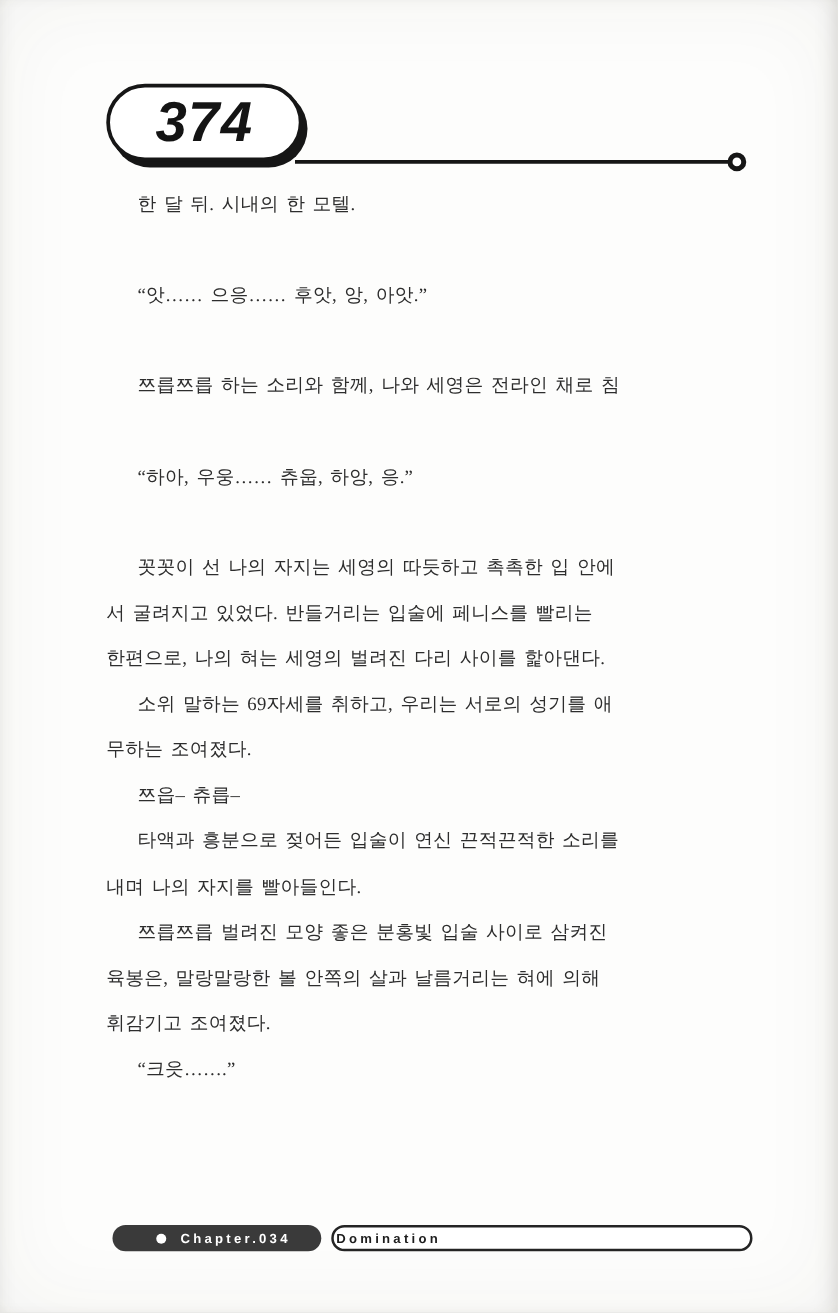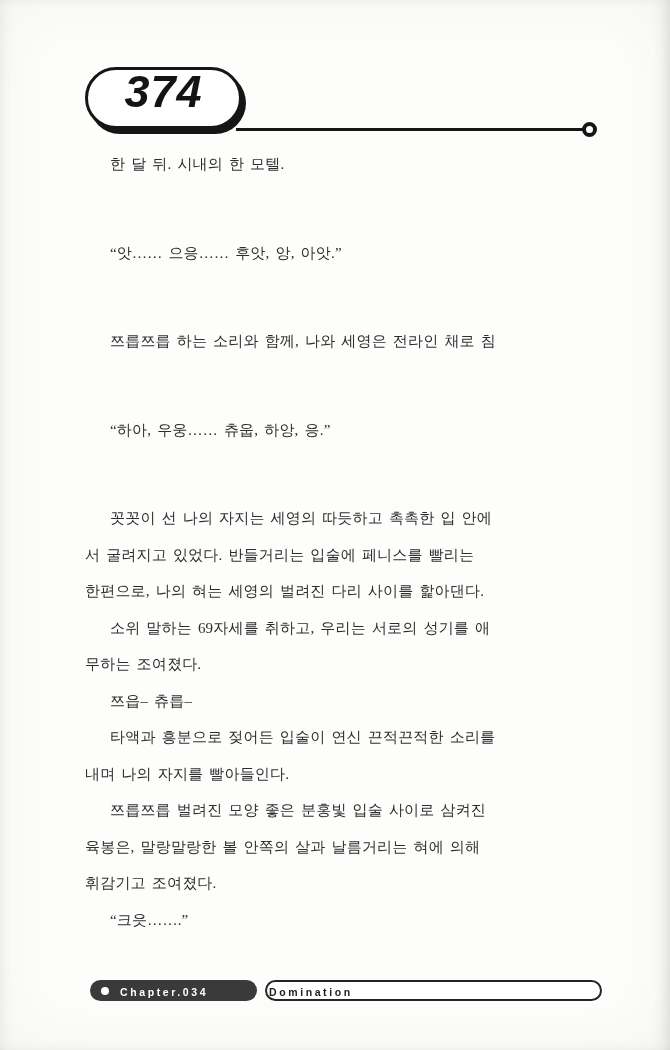--- a/index.html
+++ b/index.html
@@ -27,20 +27,21 @@
     position: absolute;
     left: 85px;
     top: 67px;
     width: 157px;
     height: 62px;
     background: #ffffff;
     border: 3px solid var(--line, #161616);
     border-radius: 34px;
     box-shadow: 4px 5px 0 0 var(--line, #161616);
     display: flex;
+    align-items: center;
     justify-content: center;
     box-sizing: border-box;
     z-index: 2;
   }
   .pagenum-pill .num {
     font-family: "Liberation Sans", "DejaVu Sans", sans-serif;
     font-style: italic;
     font-weight: 900;
     font-size: 45px;
     letter-spacing: 1px;
@@ -79,34 +80,35 @@
   }
   .tline {
     font-size: 15px;
     line-height: 36.5px;
     height: 36.5px;
     white-space: nowrap;
     word-spacing: 2px;
     letter-spacing: 0.2px;
   }
   .tline.indent { padding-left: 25px; }
-  .tline.blank  { margin-top: 52px; }
+  .tline.blank  { margin-top: 36px; }
 
   
   .footer-chapter-badge {
     position: absolute;
     left: 90px;
     top: 980px;
     width: 167px;
     height: 21px;
     background: var(--chapter-bg, #3a3a3a);
     border-radius: 11px;
     display: flex;
     align-items: center;
     box-sizing: border-box;
+    justify-content: center;
   }
   .chapter-bullet {
     width: 8px;
     height: 8px;
     border-radius: 50%;
     background: #ffffff;
     margin-left: 11px;
     flex: 0 0 auto;
   }
   .footer-chapter-badge .label {

